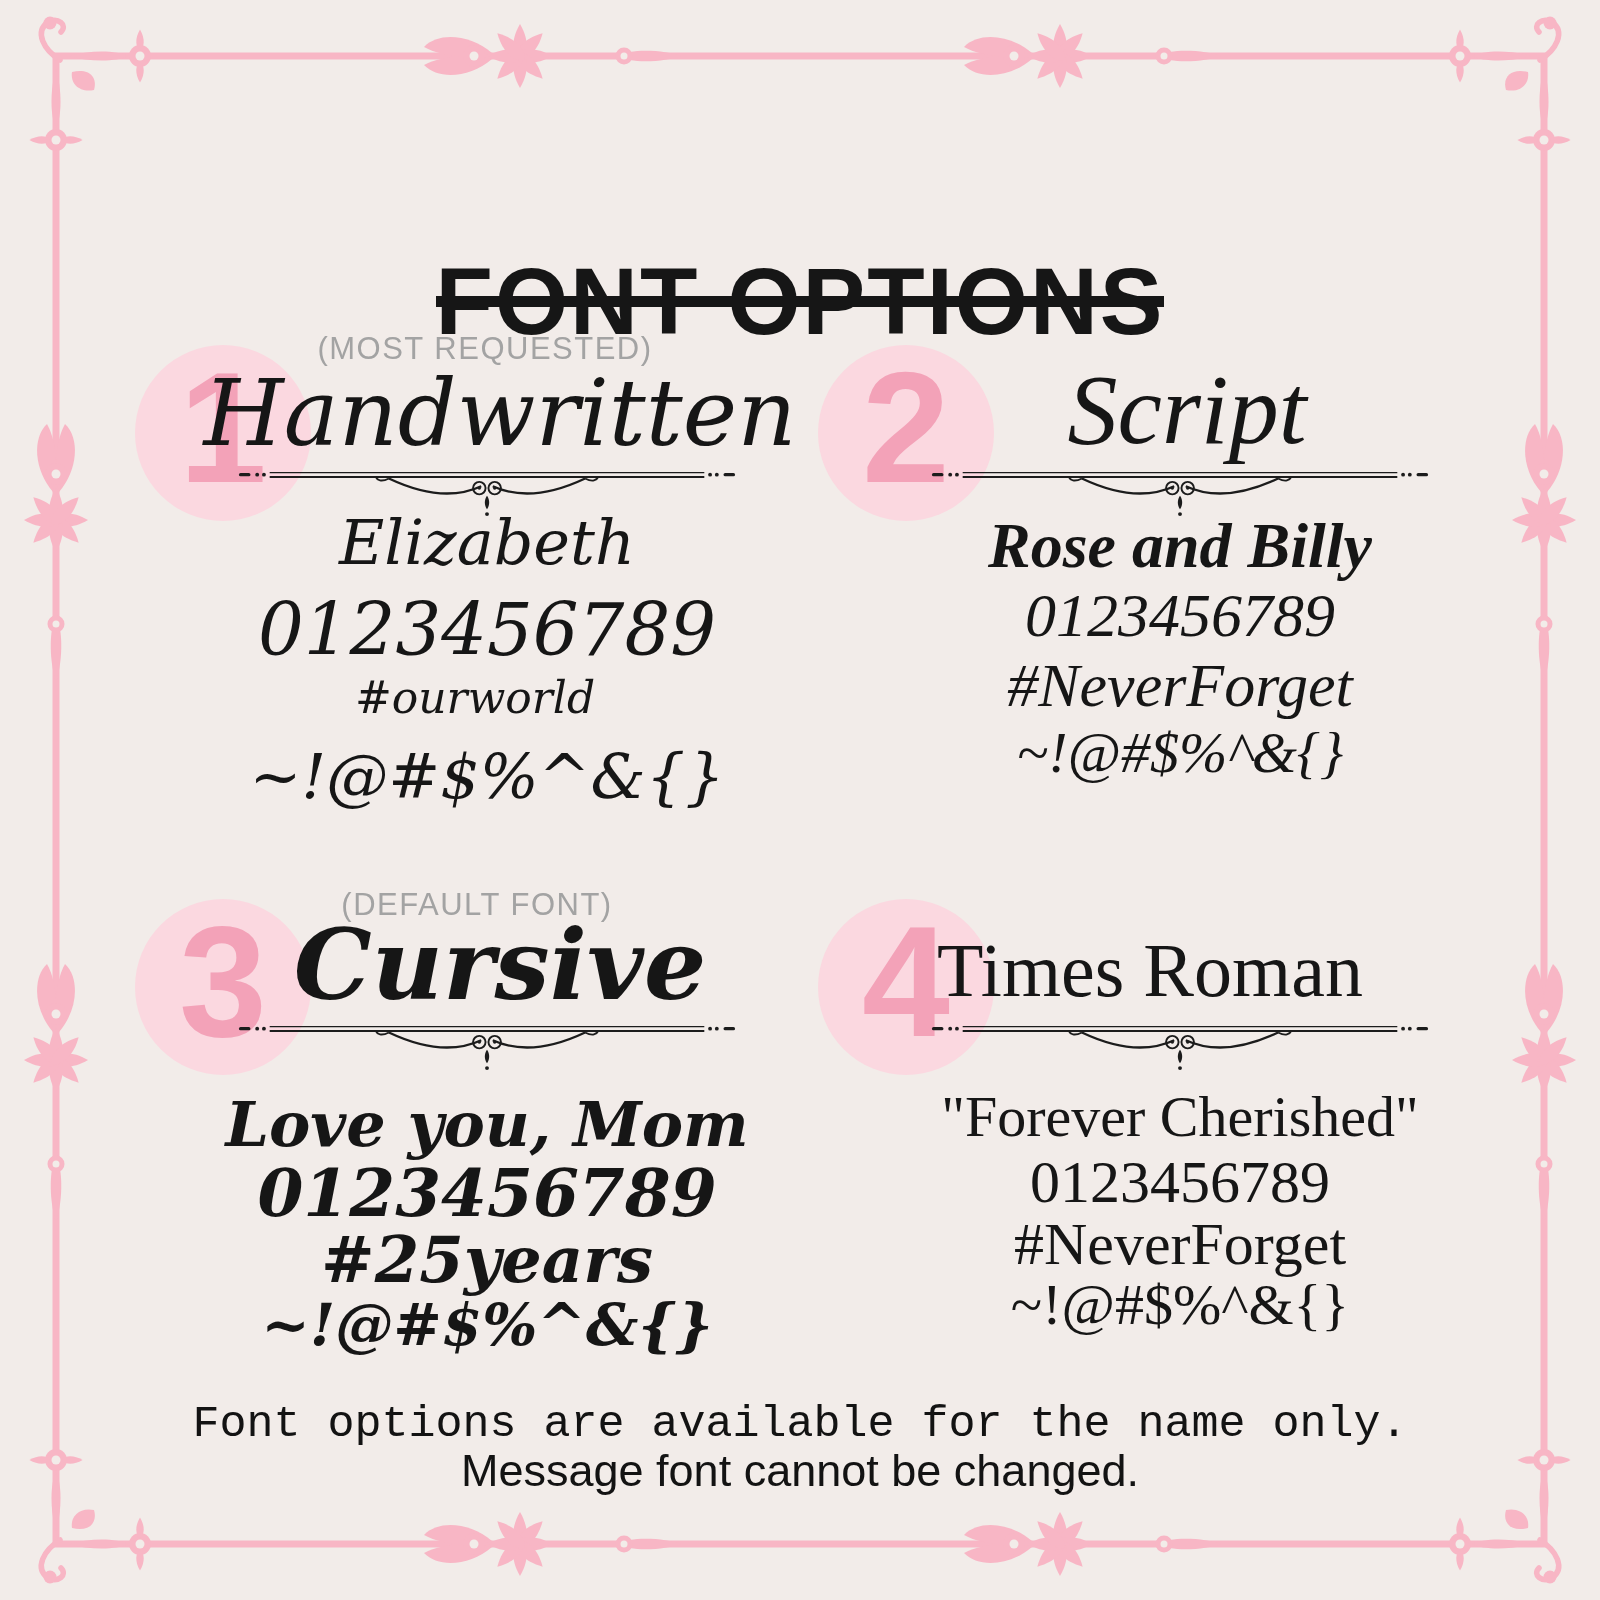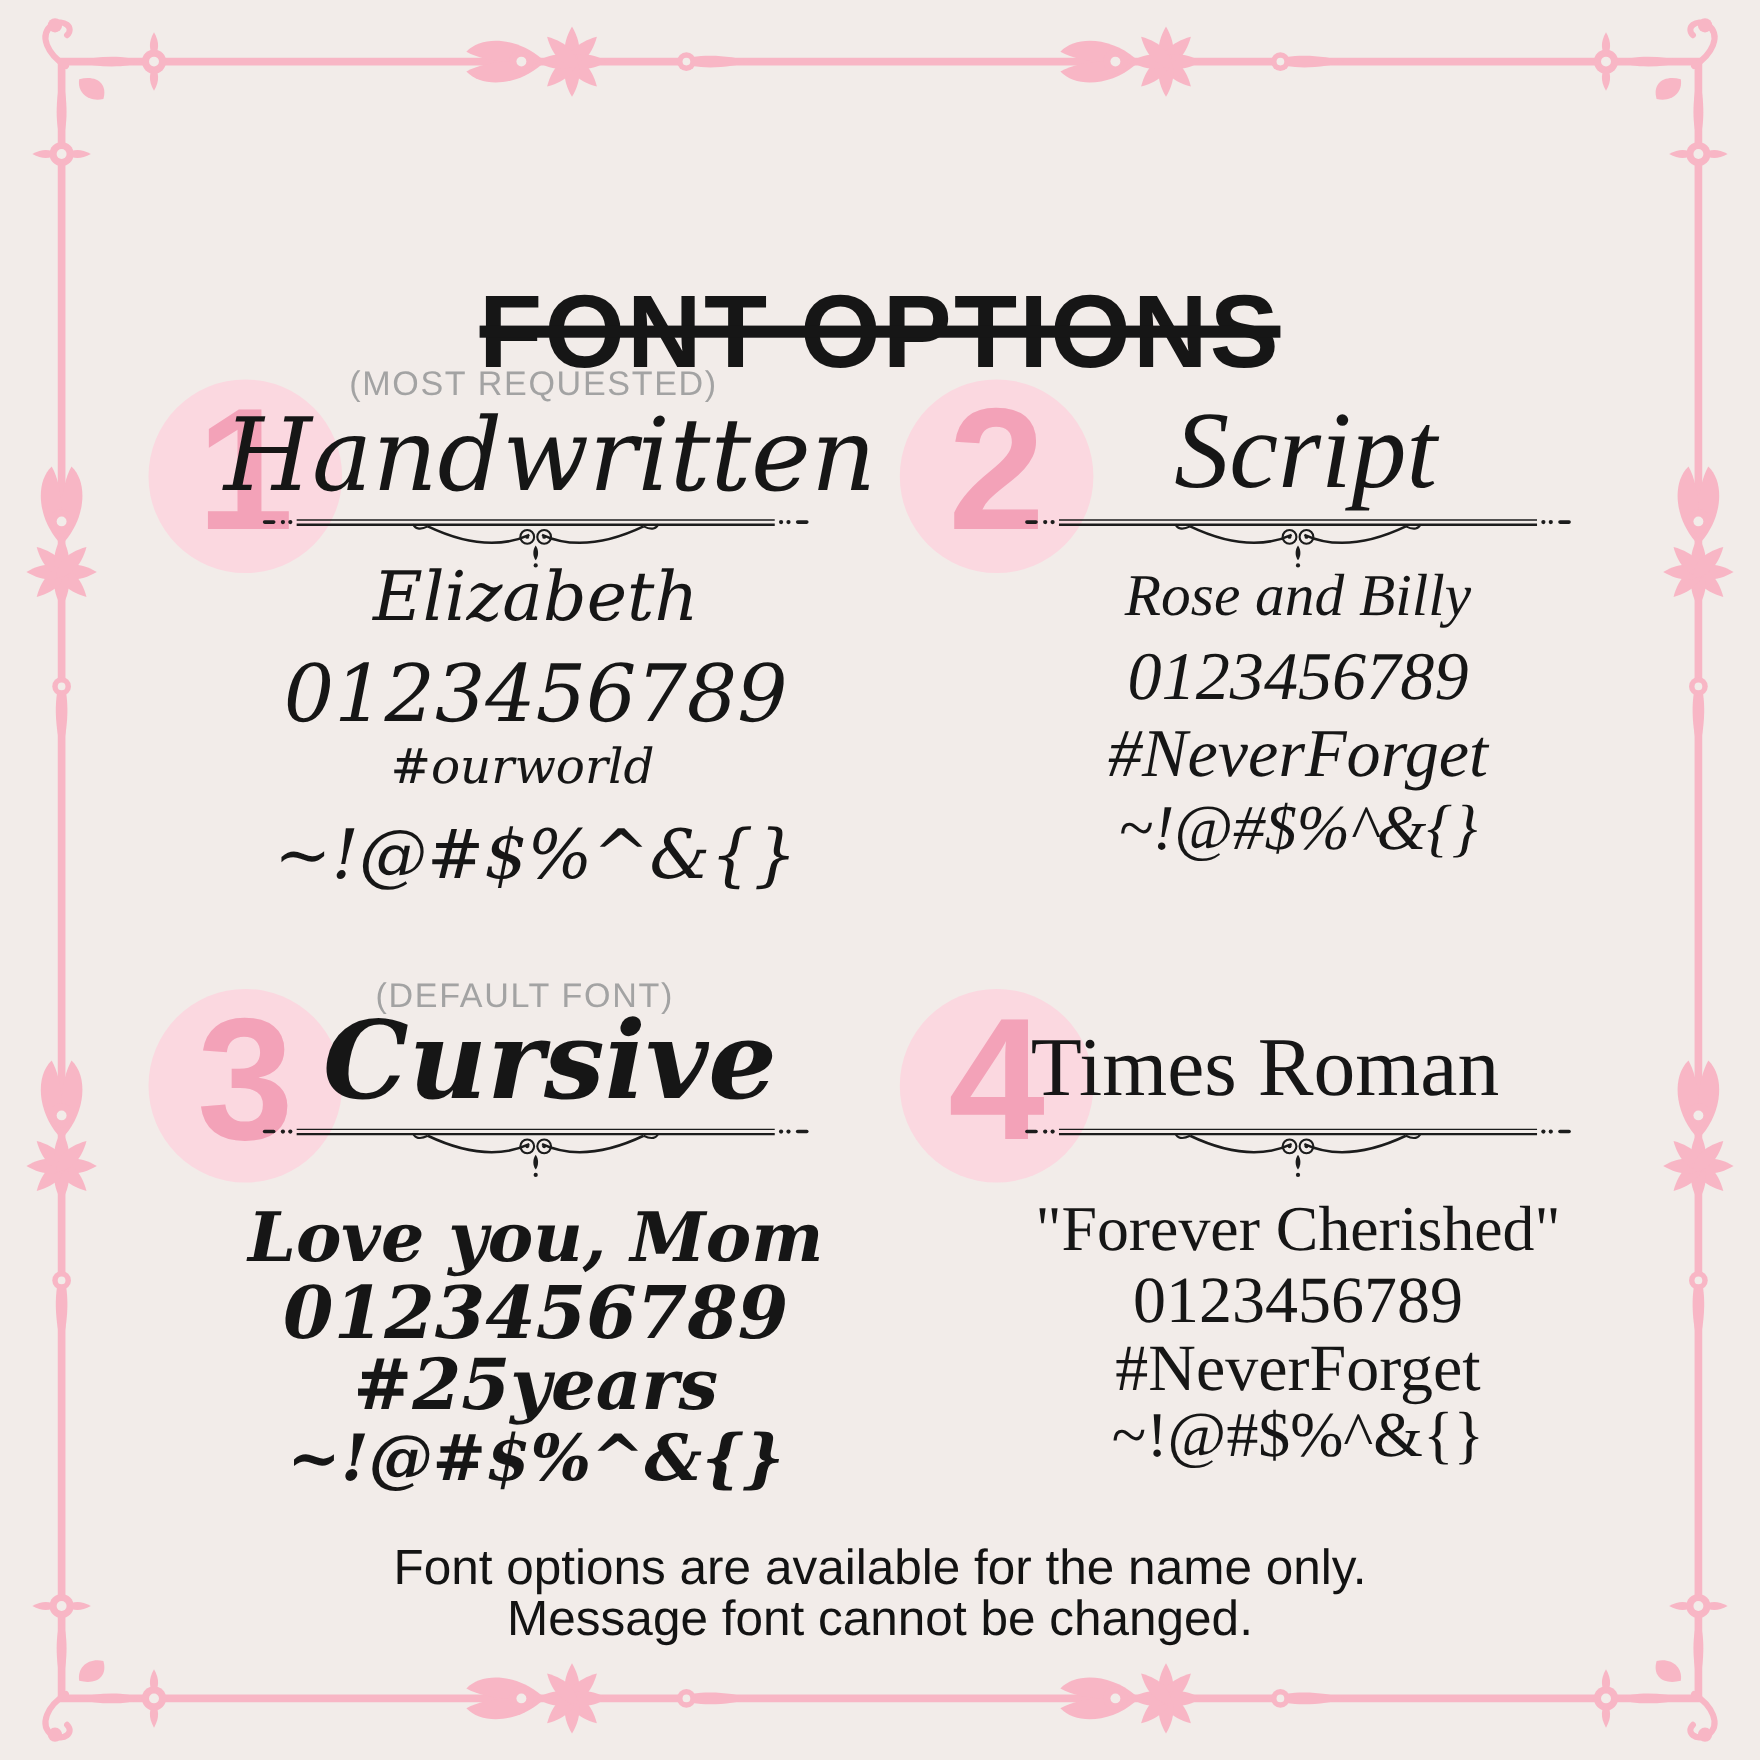--- a/index.html
+++ b/index.html
@@ -156,21 +156,21 @@
   <div class="abs sample samp-hand" style="left:175px; top:676px; font-size:44px;">#ourworld</div>
   <div class="abs sample samp-hand" style="left:187px; top:746px; font-size:62px;">~!@#$%^&amp;{}</div>
 
   <div class="abs numcircle" style="left:818px; top:345px;">
     <span>2</span>
   </div>
   <div class="abs fontname scriptf" style="left:887px; top:360px;">Script</div>
   <svg class="abs divider" style="left:930px; top:460px;" width="500" height="62" viewBox="0 0 520 64">
       <use href="#divorn"></use>
     </svg>
-  <div class="abs sample samp-script" style="left:880px; top:514px; font-size:54px;">Rose and Billy</div>
+  <div class="abs sample samp-script" style="left:880px; top:514px; font-size:64px;font-weight:bold;">Rose and Billy</div>
   <div class="abs sample samp-script" style="left:880px; top:584px; font-size:62px;">0123456789</div>
   <div class="abs sample samp-script" style="left:880px; top:654px; font-size:62px;">#NeverForget</div>
   <div class="abs sample samp-script" style="left:880px; top:724px; font-size:58px;">~!@#$%^&amp;{}</div>
 
   <div class="abs badge" style="left:177px; top:889px;">(DEFAULT FONT)</div>
   <div class="abs numcircle" style="left:135px; top:899px;">
     <span>3</span>
   </div>
   <div class="abs fontname curs" style="left:200px; top:916px;">Cursive</div>
   <svg class="abs divider" style="left:237px; top:1014px;" width="500" height="62" viewBox="0 0 520 64">
@@ -186,16 +186,16 @@
   </div>
   <div class="abs fontname times" style="left:850px; top:932px;">Times Roman</div>
   <svg class="abs divider" style="left:930px; top:1014px;" width="500" height="62" viewBox="0 0 520 64">
       <use href="#divorn"></use>
     </svg>
   <div class="abs sample samp-times" style="left:880px; top:1088px; font-size:58px;">"Forever Cherished"</div>
   <div class="abs sample samp-times" style="left:880px; top:1152px; font-size:60px;">0123456789</div>
   <div class="abs sample samp-times" style="left:880px; top:1214px; font-size:60px;">#NeverForget</div>
   <div class="abs sample samp-times" style="left:880px; top:1276px; font-size:58px;">~!@#$%^&amp;{}</div>
 
-  <div class="abs footer-line" style="top:1402px;">Font options are available for the name only.</div>
+  <div class="abs footer-line" style="top:1402px;font-family:Liberation Mono, monospace;">Font options are available for the name only.</div>
   <div class="abs footer-line" style="top:1448px;">Message font cannot be changed.</div>
 
 </div>
 
 </body></html>

